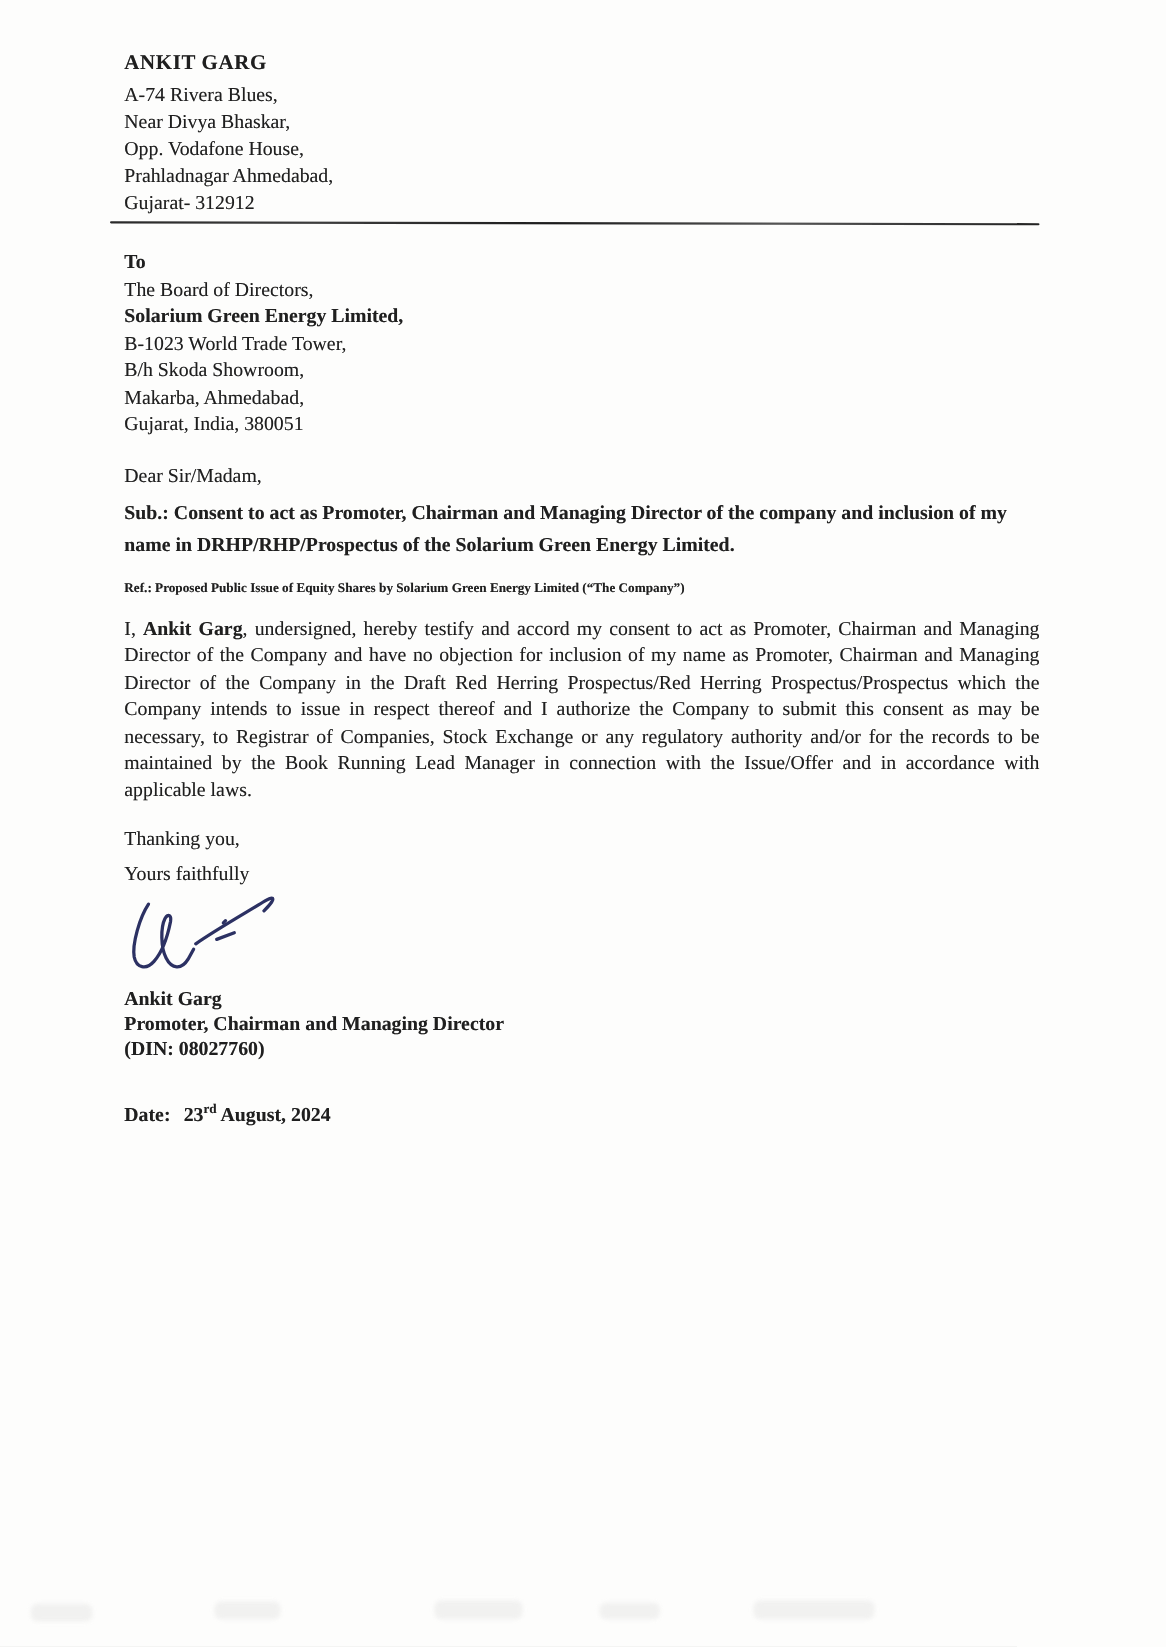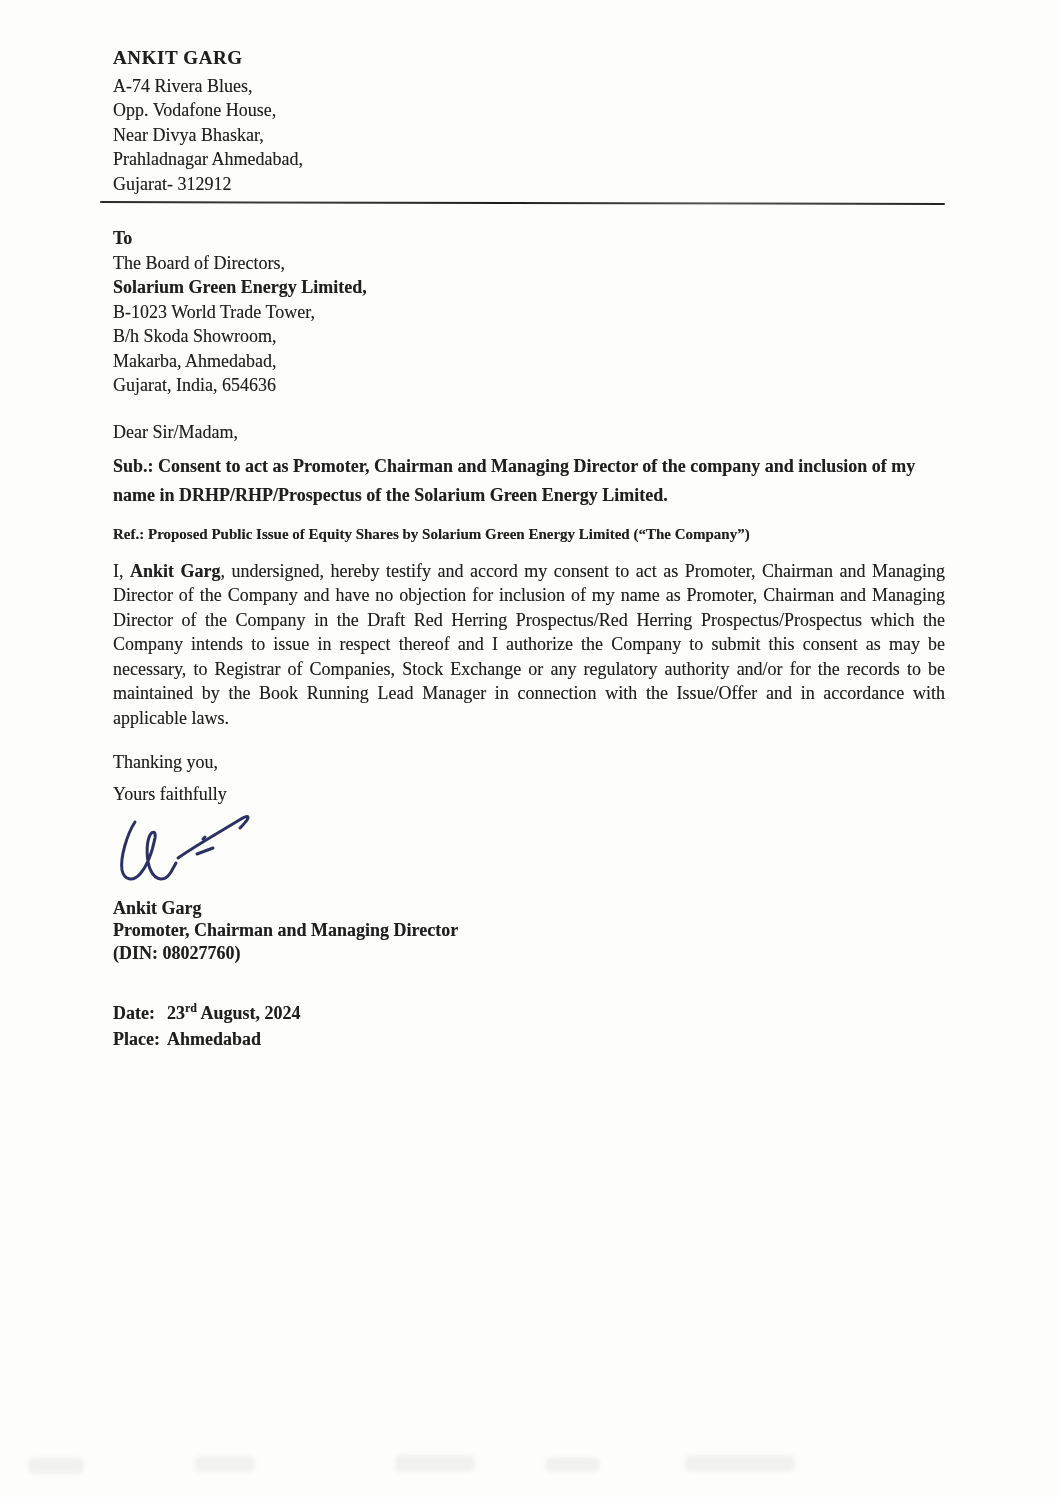--- a/index.html
+++ b/index.html
@@ -25,21 +25,21 @@
     height:2px;width:845px;margin-left:-13px;margin-top:6px;
     background:linear-gradient(90deg,#2a2a2a 0%,#3d3d3d 22%,#1c1c1c 48%,#555 72%,#222 100%);
     transform:rotate(0.12deg);
     border-radius:1px;
   }
   .recipient{margin-top:22px;font-size:18px;line-height:24.5px;}
   .recipient .to{font-weight:bold;}
   .recipient .company{font-weight:bold;}
   .salutation{margin-top:24px;font-size:18px;}
   .subject{margin-top:9px;font-size:18px;font-weight:bold;line-height:29px;}
-  .reference{margin-top:10px;font-size:15px;font-weight:bold;line-height:29px;}
+  .reference{margin-top:10px;font-size:12px;font-weight:bold;line-height:29px;}
   .bodytext{margin-top:10px;font-size:18px;line-height:24.6px;text-align:justify;}
   .bodytext .bold{font-weight:bold;}
   .thanks{margin-top:21px;font-size:18px;}
   .valediction{margin-top:11px;font-size:18px;}
   .signature-wrap{margin-top:3px;height:84px;}
   .signatory{margin-top:5px;font-size:18px;font-weight:bold;line-height:22.5px;}
   .footer{margin-top:37px;font-size:18px;font-weight:bold;line-height:25.5px;}
   .footer .lbl{display:inline-block;width:54px;}
   sup{font-size:12px;vertical-align:super;line-height:0;}
   .artifact{
@@ -49,36 +49,36 @@
 </style>
 </head>
 <body>
 
 <div class="page">
   <div class="content">
 
     <div class="sender">
       <div class="sender-name">ANKIT GARG</div>
       <div>A-74 Rivera Blues,</div>
+      <div>Near Divya Bhaskar,</div>
       <div>Opp. Vodafone House,</div>
-      <div>Near Divya Bhaskar,</div>
       <div>Prahladnagar Ahmedabad,</div>
       <div>Gujarat- 312912</div>
     </div>
 
     <div class="rule"></div>
 
     <div class="recipient">
       <div class="to">To</div>
       <div>The Board of Directors,</div>
       <div class="company">Solarium Green Energy Limited,</div>
       <div>B-1023 World Trade Tower,</div>
       <div>B/h Skoda Showroom,</div>
       <div>Makarba, Ahmedabad,</div>
-      <div>Gujarat, India, 654636</div>
+      <div>Gujarat, India, 380051</div>
     </div>
 
     <div class="salutation">Dear Sir/Madam,</div>
 
     <div class="subject">Sub.: Consent to act as Promoter, Chairman and Managing Director of the company and inclusion of my name in DRHP/RHP/Prospectus of the Solarium Green Energy Limited.</div>
 
     <div class="reference">Ref.: Proposed Public Issue of Equity Shares by Solarium Green Energy Limited (“The Company”)</div>
 
     <div class="bodytext"><span>I, </span><span class="bold">Ankit Garg</span><span>, undersigned, hereby testify and accord my consent to act as Promoter, Chairman and Managing Director of the Company and have no objection for inclusion of my name as Promoter, Chairman and Managing Director of the Company in the Draft Red Herring Prospectus/Red Herring Prospectus/Prospectus which the Company intends to issue in respect thereof and I authorize the Company to submit this consent as may be necessary, to Registrar of Companies, Stock Exchange or any regulatory authority and/or for the records to be maintained by the Book Running Lead Manager in connection with the Issue/Offer and in accordance with applicable laws.</span></div>
 
@@ -97,21 +97,20 @@
     </div>
 
     <div class="signatory">
       <div>Ankit Garg</div>
       <div>Promoter, Chairman and Managing Director</div>
       <div>(DIN: 08027760)</div>
     </div>
 
     <div class="footer">
       <div><span class="lbl">Date:</span><span><span>23</span><sup>rd</sup><span> August, 2024</span></span></div>
-      <div><span class="lbl">Place:</span><span>Ahmedabad</span></div>
     </div>
 
   </div>
 
   <div class="artifact" style="left:28px;top:1458px;width:56px;height:16px;"></div>
   <div class="artifact" style="left:195px;top:1456px;width:60px;height:16px;"></div>
   <div class="artifact" style="left:395px;top:1455px;width:80px;height:17px;"></div>
   <div class="artifact" style="left:545px;top:1457px;width:55px;height:15px;"></div>
   <div class="artifact" style="left:685px;top:1455px;width:110px;height:17px;"></div>
 </div>

